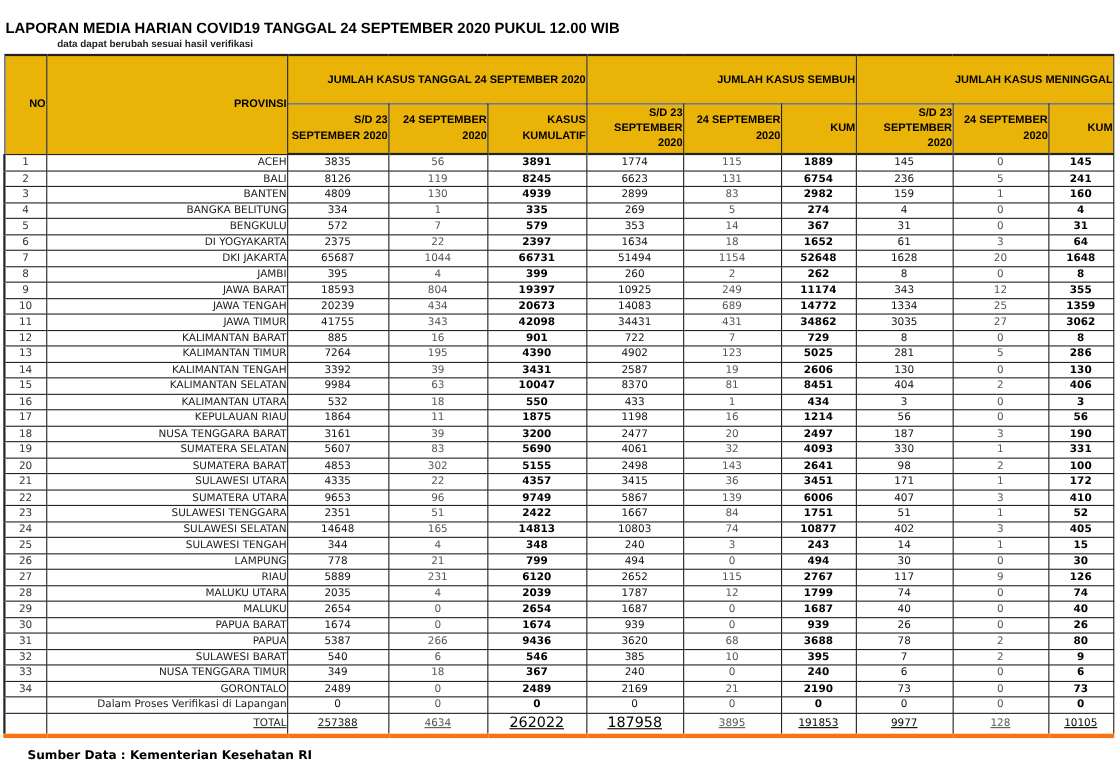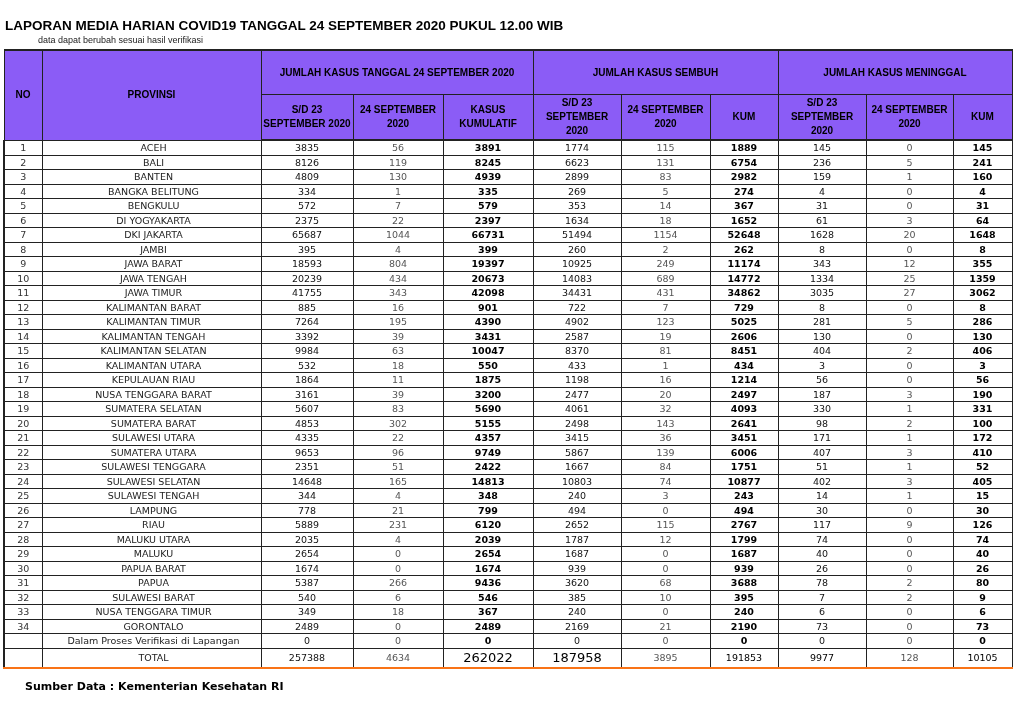--- a/index.html
+++ b/index.html
@@ -1,34 +1,34 @@
 <!DOCTYPE html>
 <html><head>
 <meta charset="utf-8">
 <style>
   html, body { margin:0; padding:0; background:#ffffff; }
   body { width:1017px; height:701px; position:relative; overflow:hidden; font-family:"Liberation Sans", sans-serif; color:#000; }
   .title { position:absolute; left:0; top:18px; width:1017px; text-align:left; font-weight:bold; font-size:13.5px; padding-left:5px; box-sizing:border-box; }
-  .subtitle { position:absolute; left:38px; top:35px; font-weight:normal; font-size:9px; color:#222; }
+  .subtitle { position:absolute; left:52px; top:35px; font-weight:bold; font-size:9px; color:#222; }
   table.report { position:absolute; left:3px; top:49px; border-collapse:collapse; table-layout:fixed; width:1008px; }
   table.report th, table.report td { border:1px solid #222; padding:0; overflow:hidden; white-space:nowrap; }
-  table.report thead th { background:#8b5cf6; font-weight:bold; font-size:10px; text-align:center; line-height:14px; white-space:normal; }
+  table.report thead th { background:#eab308; font-weight:bold; font-size:10px; text-align:right; line-height:14px; white-space:normal; }
   thead tr.h1 th { height:43px; }
   thead tr.h2 th { height:44px; }
   th.outer-left { border-left:2px solid #222; }
   th.outer-right, td.outer-right { border-right:2px solid #222; }
   thead tr.h1 th { border-top:2px solid #222; }
   thead tr.h2 th { border-bottom:2px solid #222; }
   tbody td { font-family:"DejaVu Sans", sans-serif; font-size:9.5px; height:13.5px; line-height:13.5px; text-align:center; }
   tbody td.no { color:#333; font-weight:normal; border-left:2px solid #222; }
-  tbody td.prov { text-align:center; padding-left:4px; color:#222; font-size:9.5px; }
+  tbody td.prov { text-align:right; padding-left:4px; color:#222; font-size:9.5px; }
   tbody td.v { color:#111; }
   tbody td.d { color:#555; }
   tbody td.k { color:#000; font-weight:bold; }
-  tr.total td { height:18px; line-height:18px; border-bottom:2px solid #f97316; }
+  tr.total td { height:18px; line-height:18px; border-bottom:4px solid #f97316;text-decoration:underline; }
   tr.total td.big { font-size:13px; font-weight:normal; }
   tr.total td.k { font-weight:normal;margin-top:40px; }
   .source { position:absolute; left:25px; top:680px; font-weight:bold; font-size:11px; font-family:"DejaVu Sans", sans-serif; }
 </style>
 </head>
 <body>
 
 <div class="title">LAPORAN MEDIA HARIAN COVID19 TANGGAL 24 SEPTEMBER 2020 PUKUL 12.00 WIB</div>
 <div class="subtitle">data dapat berubah sesuai hasil verifikasi</div>
 

